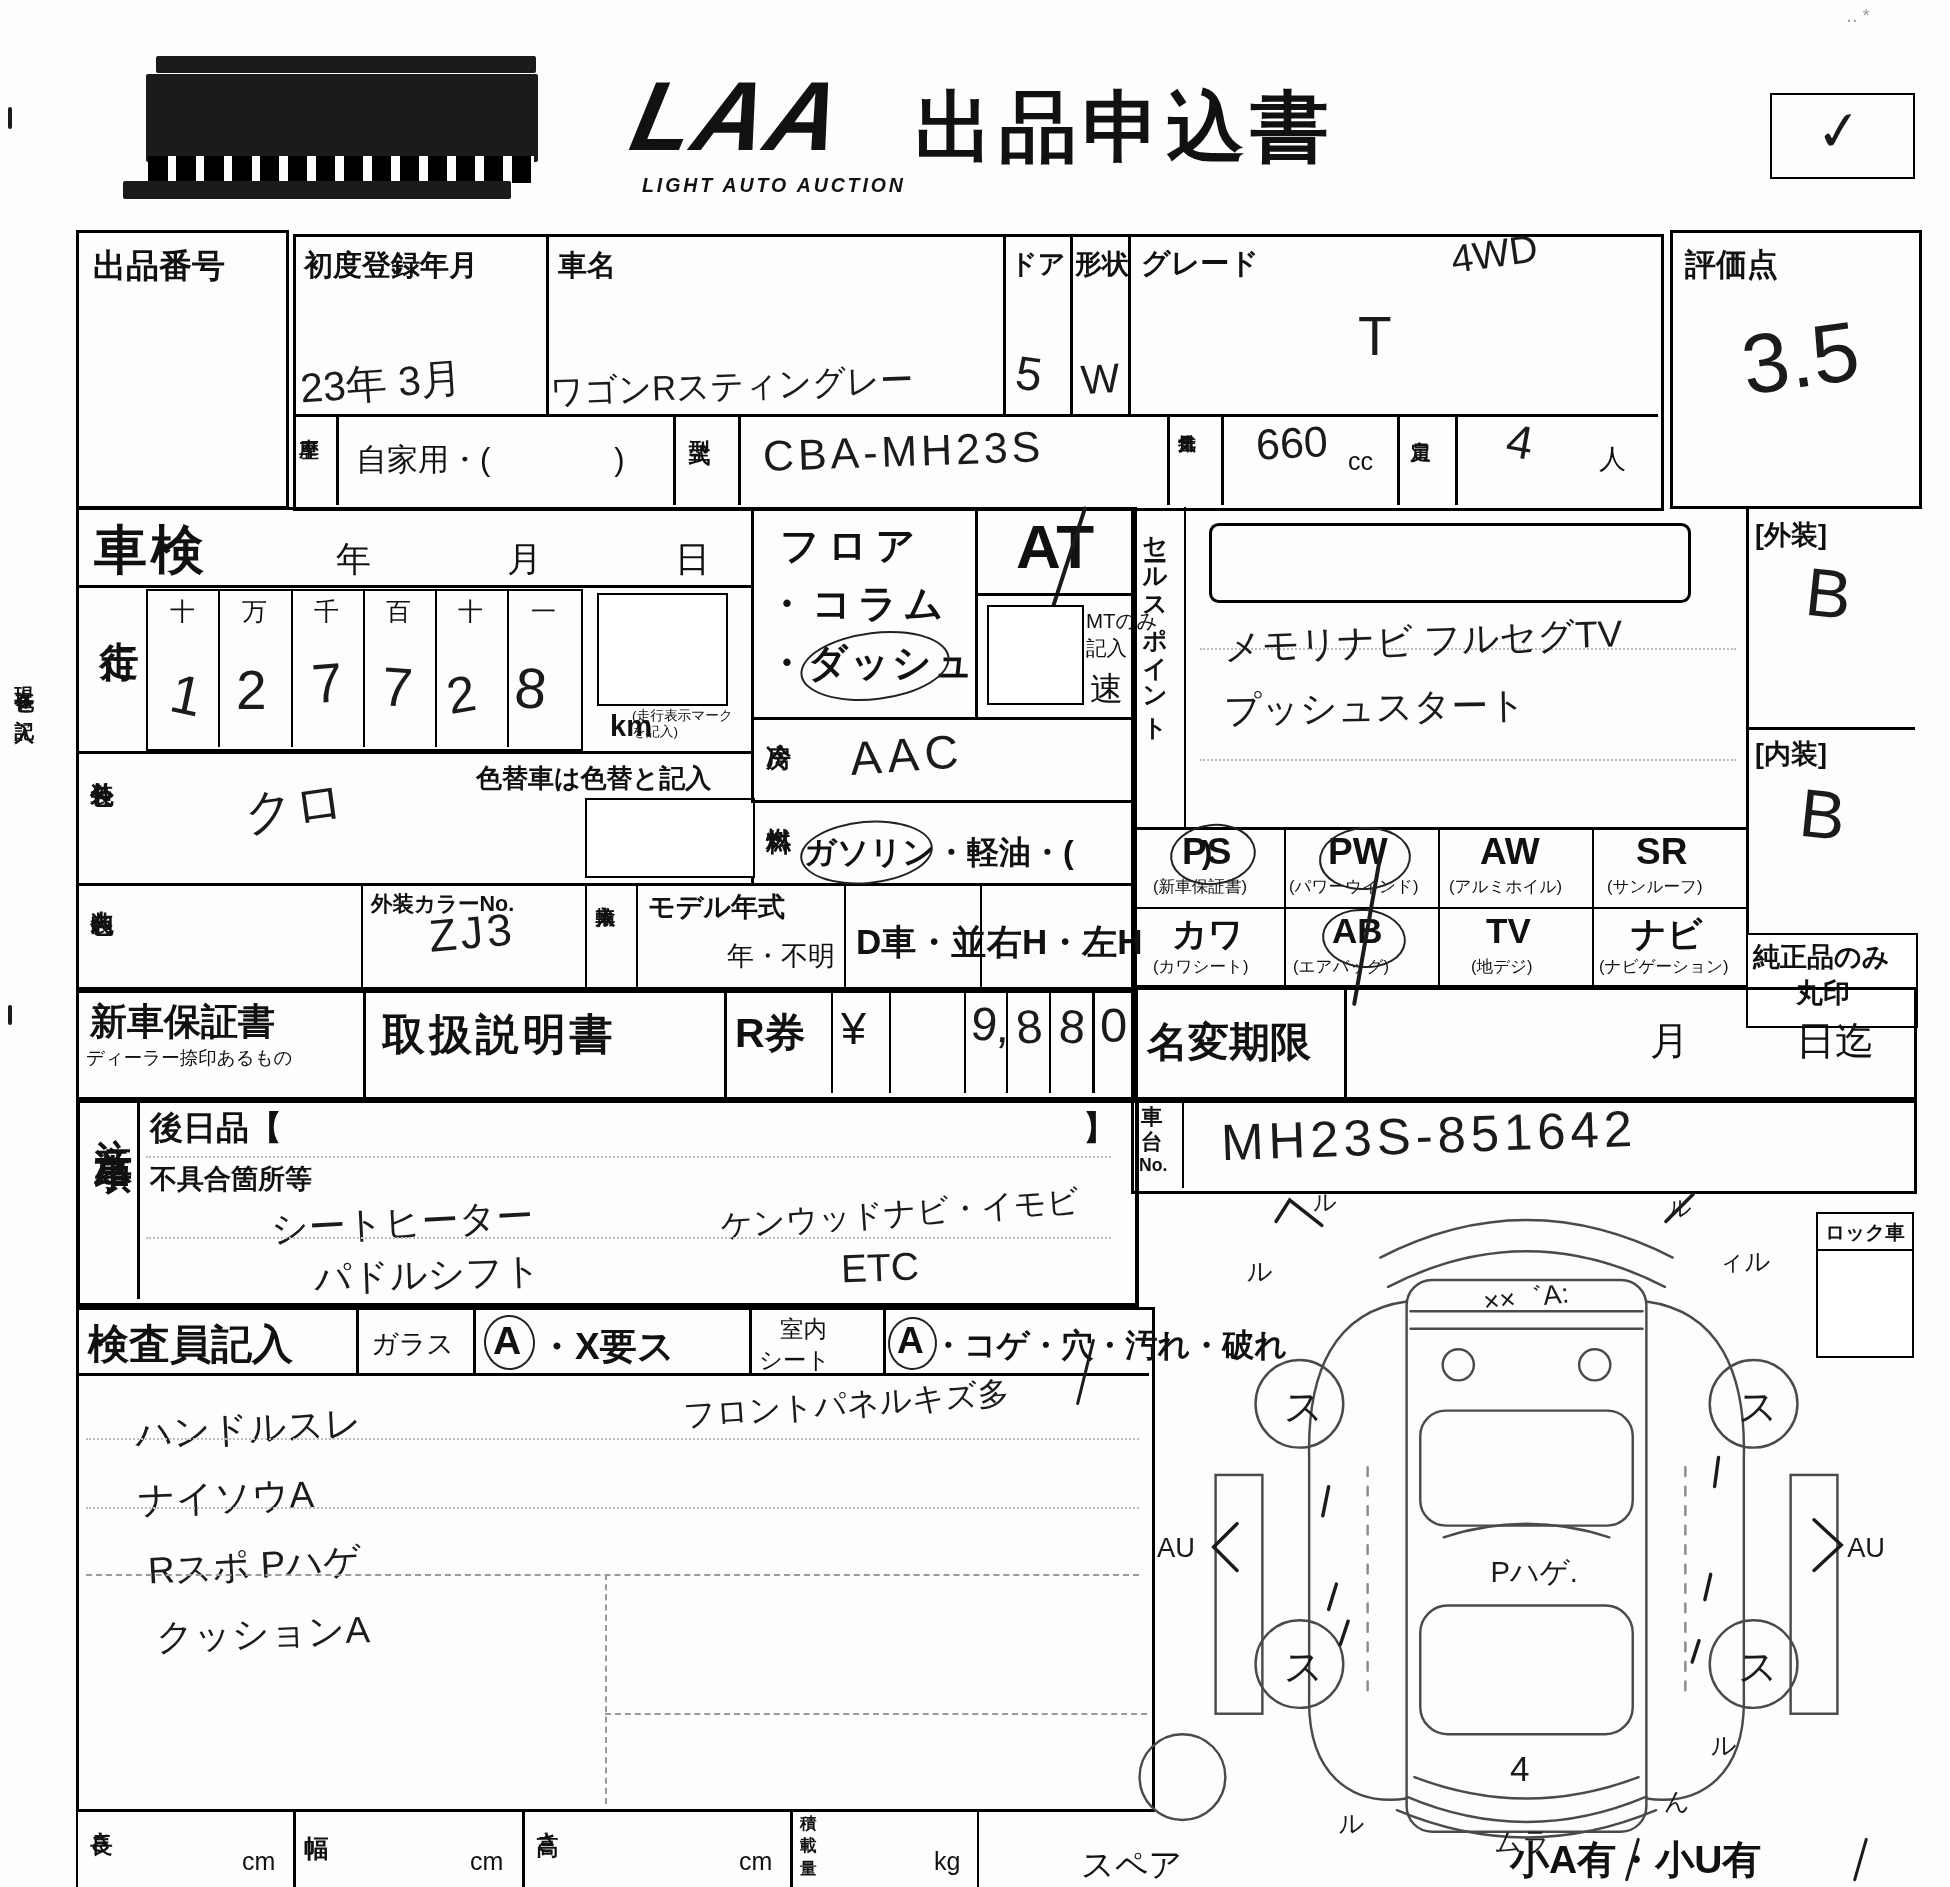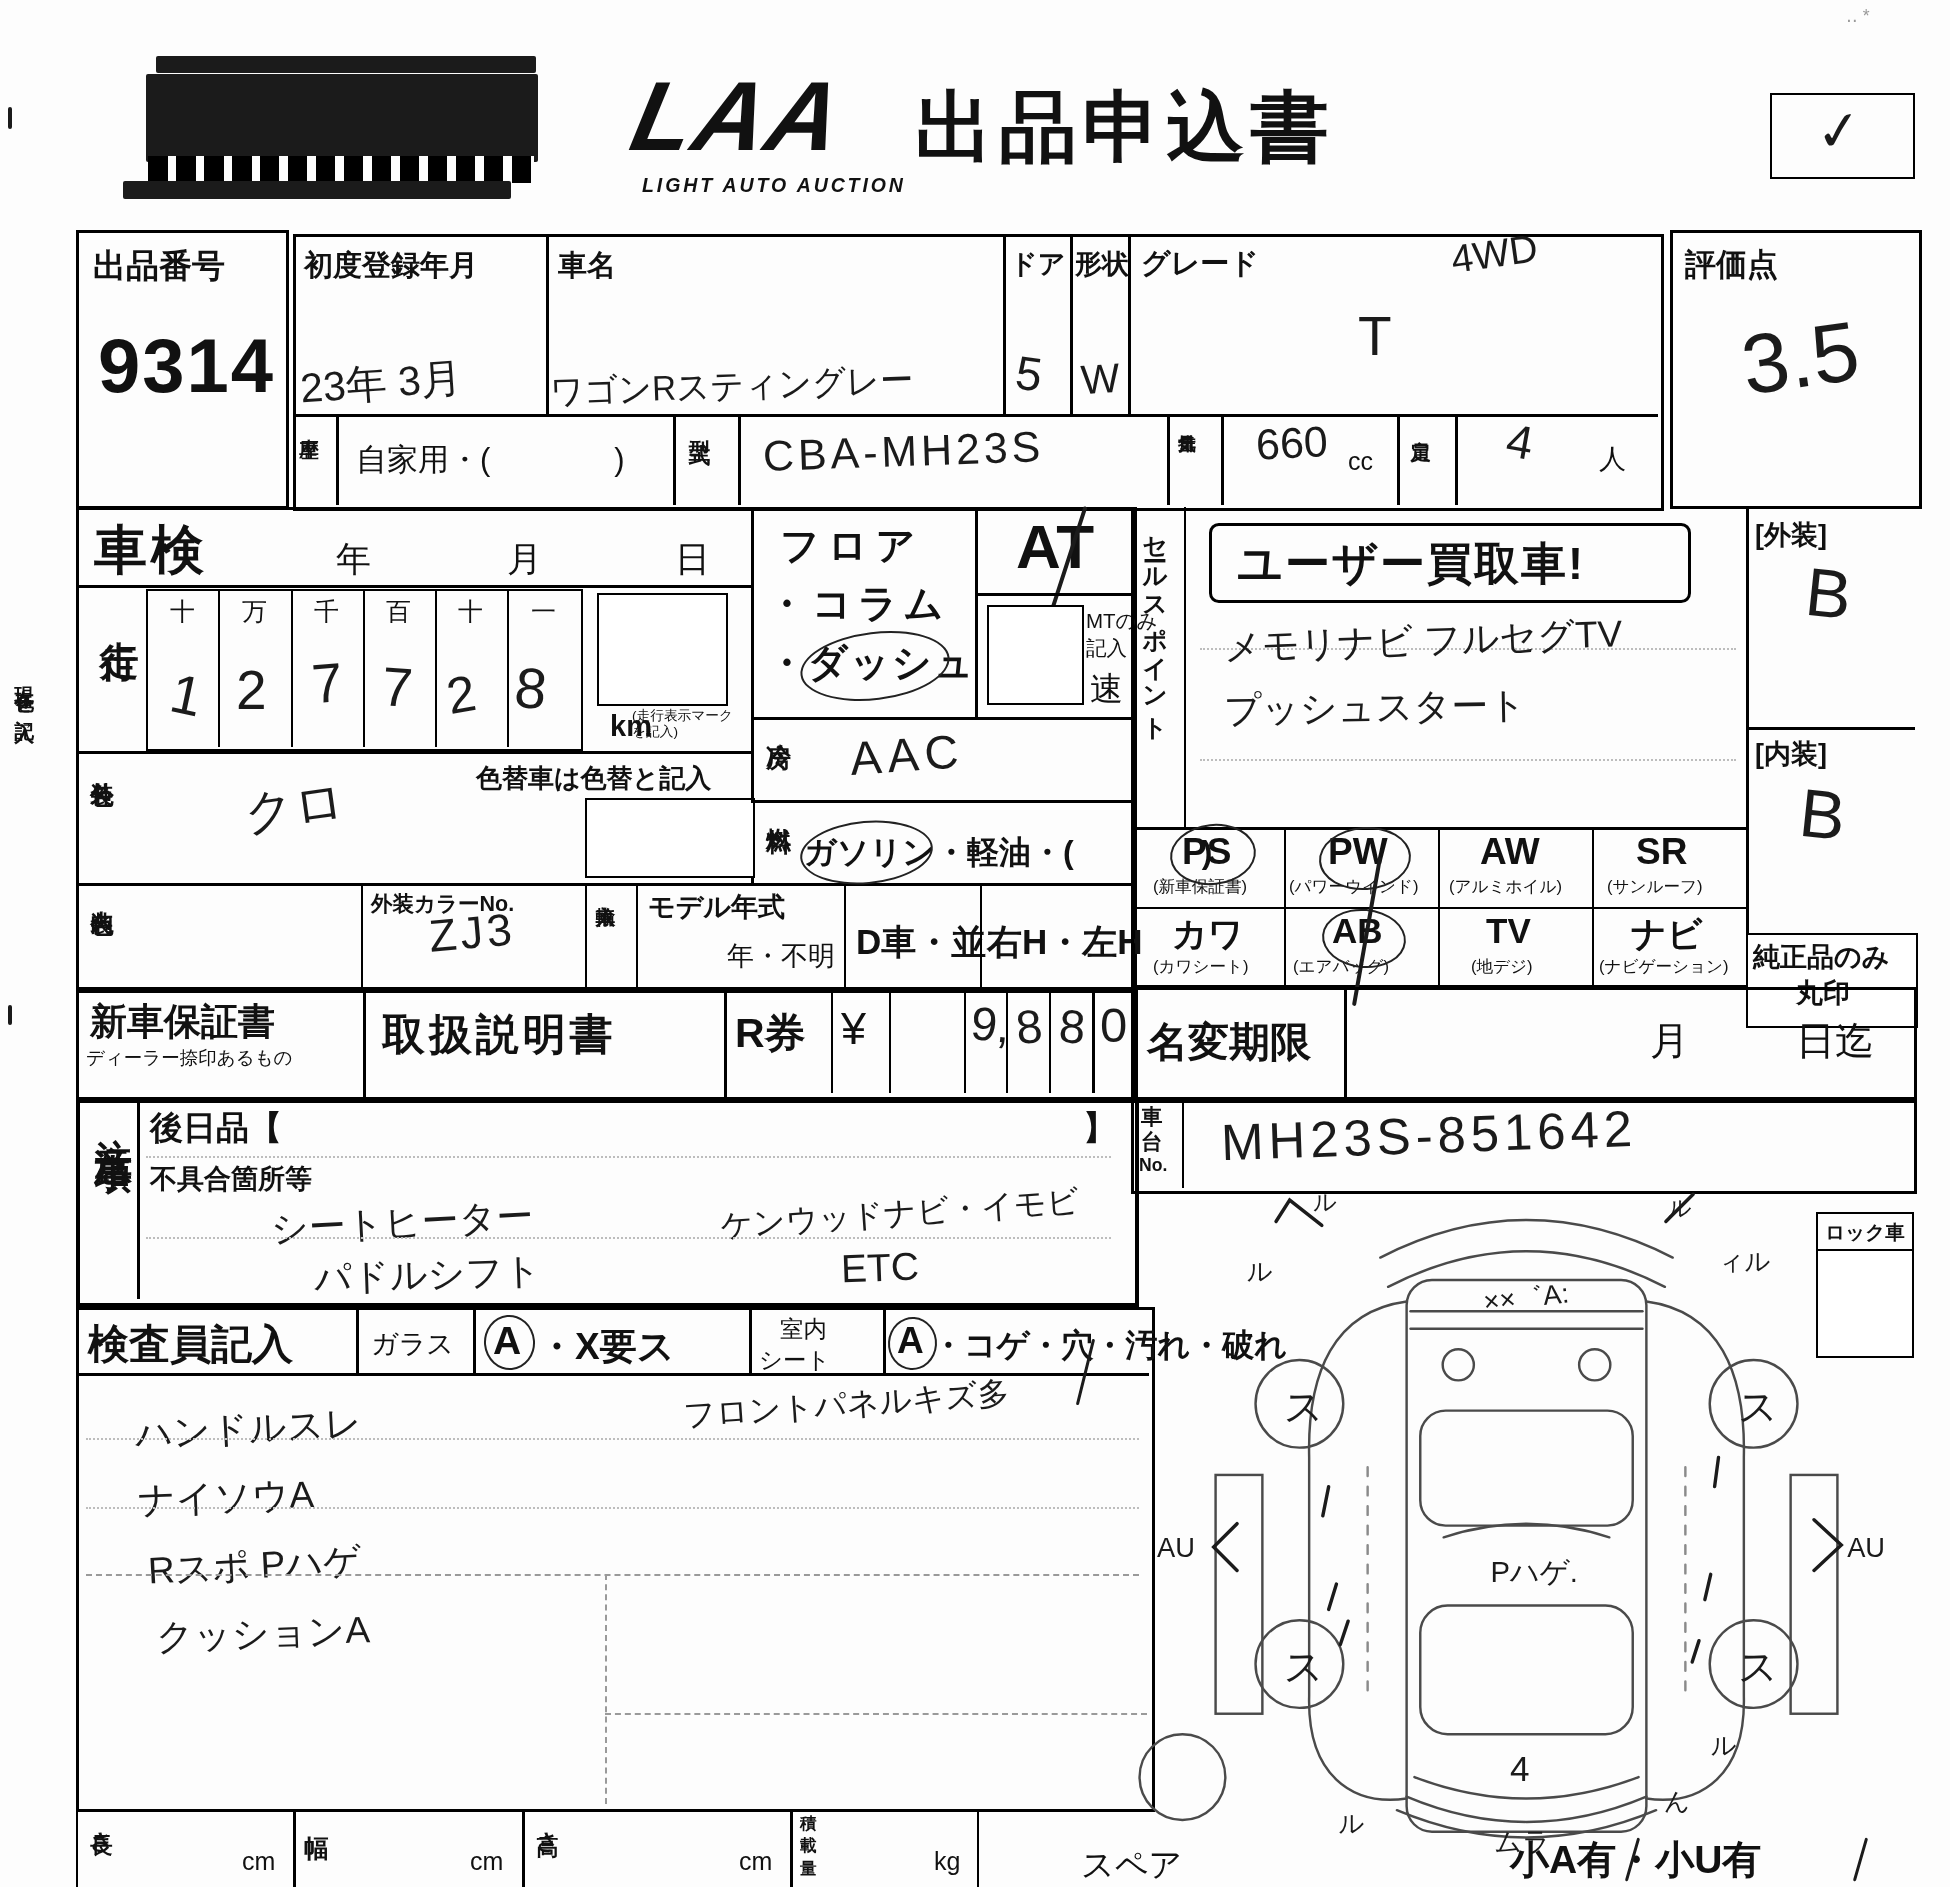--- a/index.html
+++ b/index.html
@@ -35,21 +35,20 @@
   <div class="abs" style="left:1846px;top:5.9px;font-size:17.6px;color:#9a9a9a;">‥ *</div>
   <div class="abs b3" style="left:1770px;top:93px;width:141px;height:82px;"></div>
   <div class="hw" style="left:1816px;top:99px;font-size:55px;transform:rotate(-6deg);">✓</div>
 
   <div class="st" style="left:7.8px;top:107px;width:3.9px;height:21.5px;"></div>
   <div class="abs bold v" style="left:11.7px;top:671px;font-size:19.5px;height:215px;">現在色を記入→</div>
   <div class="st" style="left:7.8px;top:1005px;width:3.9px;height:19.5px;"></div>
 
   <div class="abs b4" style="left:76px;top:230px;width:207px;height:273px;"></div>
   <div class="cell-label" style="left:93px;top:244px;font-size:33px;">出品番号</div>
-  <div class="abs bold" style="left:98px;top:322px;font-size:76px;letter-spacing:2px;">9314</div>
 
   <div class="abs b4" style="left:293px;top:234px;width:1365px;height:271px;"></div>
 
   <div class="ln" style="left:546px;top:234px;width:2.9px;height:180px;"></div>
   <div class="ln" style="left:1003px;top:234px;width:2.9px;height:180px;"></div>
   <div class="ln" style="left:1070px;top:234px;width:2.9px;height:180px;"></div>
   <div class="ln" style="left:1128px;top:234px;width:2.9px;height:180px;"></div>
   <div class="ln" style="left:293px;top:414px;width:1365px;height:2.9px;"></div>
 
   <div class="ln" style="left:336px;top:417px;width:2.9px;height:88px;"></div>
@@ -162,21 +161,20 @@
   <div class="abs v bold" style="left:763px;top:808px;font-size:25px;letter-spacing:0;">燃料</div>
   <div class="abs bold" style="left:804px;top:831px;font-size:32px;">ガソリン・軽油・(　　　　)</div>
   <div class="ring" style="left:800px;top:821px;width:129px;height:59px;transform:rotate(-5deg);"></div>
 
   <div class="ln" style="left:1131px;top:507px;width:2.9px;height:480px;"></div>
   <div class="ln" style="left:1746px;top:507px;width:2.9px;height:517px;"></div>
   <div class="ln" style="left:1131px;top:827px;width:617px;height:2.9px;"></div>
   <div class="abs v bold" style="left:1139px;top:519px;font-size:24.4px;height:302px;letter-spacing:2px;">セールスポイント</div>
   <div class="ln" style="left:1184px;top:507px;width:2px;height:320px;"></div>
   <div class="abs b4" style="left:1209px;top:523px;width:476px;height:74px;border-radius:9.8px;"></div>
-  <div class="abs bold" style="left:1237px;top:534px;font-size:45px;letter-spacing:2px;">ユーザー買取車!</div>
   <div class="dot" style="left:1200px;top:648px;width:536px;"></div>
   <div class="hw" style="left:1224px;top:616px;font-size:37px;transform:rotate(-2deg);">メモリナビ フルセグTV</div>
   <div class="hw" style="left:1224px;top:683px;font-size:37px;transform:rotate(-1deg);">プッシュスタート</div>
   <div class="dot" style="left:1200px;top:759px;width:536px;"></div>
 
   <div class="abs bold" style="left:1755px;top:517px;font-size:27px;">[外装]</div>
   <div class="hw" style="left:1806px;top:554px;font-size:68px;transform:rotate(6deg);">B</div>
   <div class="ln" style="left:1746px;top:727px;width:169px;height:2.9px;"></div>
   <div class="abs bold" style="left:1755px;top:736px;font-size:27px;">[内装]</div>
   <div class="hw" style="left:1800px;top:775px;font-size:68px;transform:rotate(6deg);">B</div>

